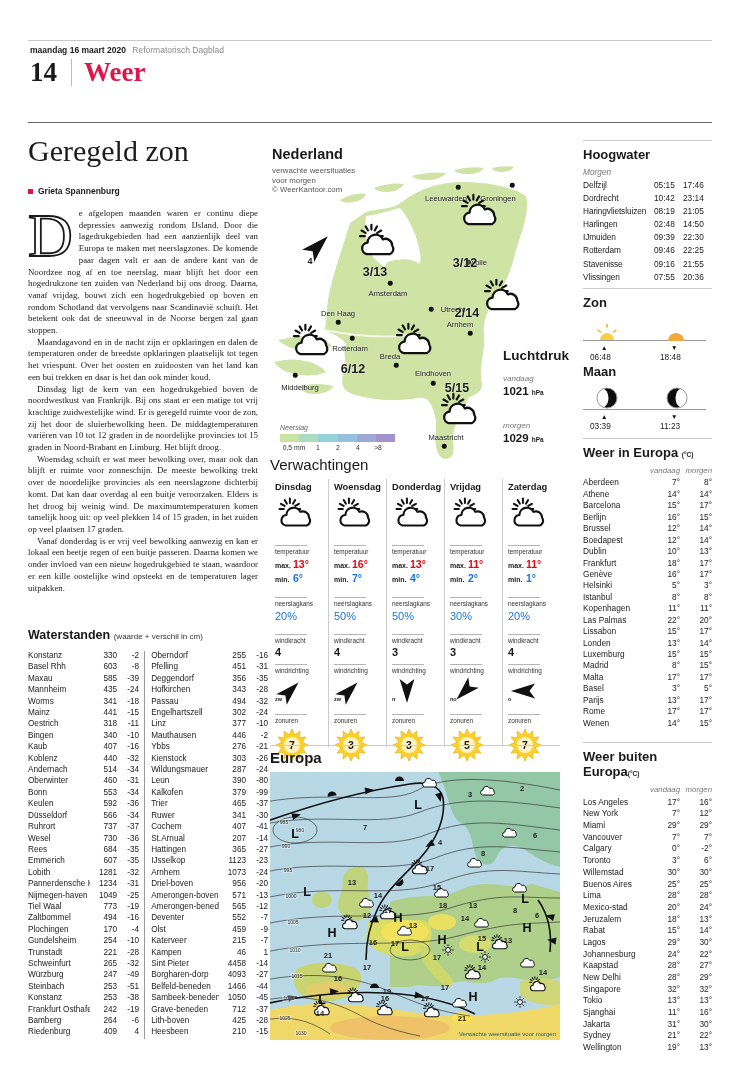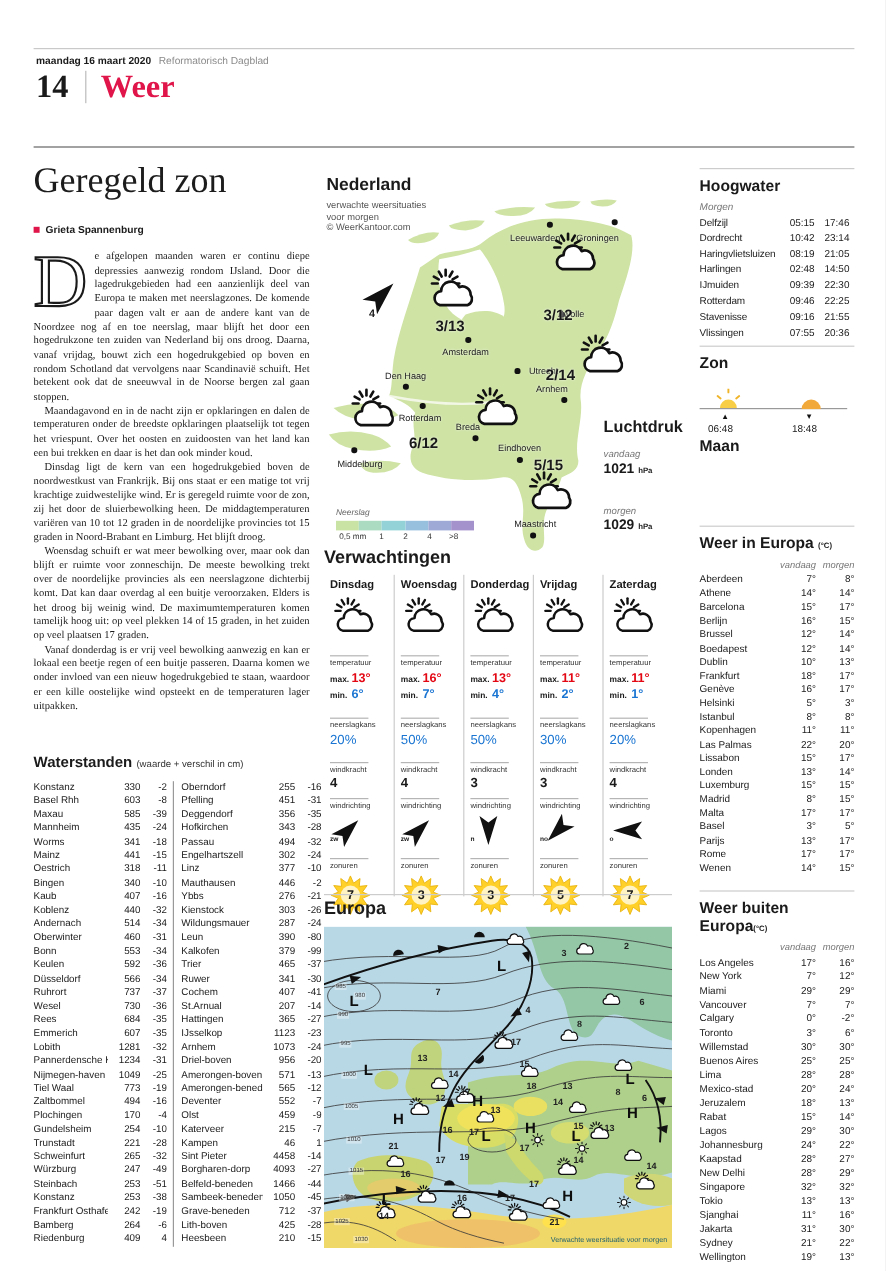--- a/index.html
+++ b/index.html
@@ -60,21 +60,21 @@
   .legend .ticks{position:relative;height:10px;font-size:6.8px;color:#333}
   .legend .ticks span{position:absolute;top:2px;transform:translateX(-50%)}
   
   .luchtdruk{position:absolute;left:503px;top:348px;width:72px}
   .luchtdruk h3{margin:0;font-size:13.5px;font-weight:bold}
   .ld-lbl{font-size:8px;color:#777;font-style:italic;margin-top:11px}
   .ld-val{font-size:11.5px;font-weight:bold;margin-top:2px}
   .ld-val small{font-size:6.5px;font-weight:bold}
   
   .verw{position:absolute;left:270px;top:456px;width:290px}
-  .verw h2{margin:0;font-size:15px;font-weight:bold}
+  .verw h2{margin:0;font-size:15px;font-weight:normal}
   .fc-row{display:flex;margin-top:6px;height:268px}
   .fc-col{width:58px;box-sizing:border-box;padding:0 3px 0 5px}
   .fc-col + .fc-col{border-left:1px solid #ccc}
   .fc-day{font-size:9.3px;font-weight:bold;margin-top:3px}
   .fc-icon{width:42px;height:33px;margin-top:4px}
   .fc-lbl{border-top:1px solid #b5b5b5;width:32px;padding-top:2px;font-size:6.4px;color:#333}
   .l1{margin-top:12px}.l2{margin-top:11px}.l3{margin-top:12px}.l4{margin-top:6px}.l5{margin-top:9px}
   .fc-t{font-size:10.5px;font-weight:bold;margin-top:3px;line-height:13px}
   .fc-t .k{font-size:7px;display:inline-block;width:18px}
   .fc-t .max{color:#e30613}.fc-t .min{color:#1a75d2}
@@ -102,21 +102,21 @@
   .eu-ic.sc{width:22px;height:17px}
   .eu-ic.su{width:12px;height:12px}
   .eu-cap{position:absolute;right:4px;bottom:3px;font-size:6px;color:#1b5e70}
   
   .rc{position:absolute;left:583px;width:129px}
   .rc-rule{border-top:1px solid #ccc}
   .rc h3{margin:6px 0 0 0;font-size:13px;font-weight:bold}
   .rc h3 small{font-size:6.5px;font-weight:bold}
   .rc .sub{font-size:8.3px;color:#777;font-style:italic;margin-top:5px}
   .hw-grid{display:grid;grid-template-columns:1fr 29px 29px;grid-auto-rows:13.1px;font-size:8.3px;margin-top:3px}
-  .hw-grid .v{text-align:center}
+  .hw-grid .v{text-align:left}
   .hw-grid .place{white-space:nowrap;letter-spacing:-0.1px}
   .eu-grid{display:grid;grid-template-columns:1fr 30px 32px;font-size:8.3px}
   .eu-grid .v{text-align:right}
   .eu-grid.t1{grid-auto-rows:11.45px}
   .eu-grid.t2{grid-auto-rows:11.7px}
   .eu-grid .hdr{font-style:italic;color:#777;font-size:7.8px}
   .astro{position:relative;height:46px;margin-top:6px}
   .astro .hline{position:absolute;left:0;right:6px;top:24px;border-top:1.2px solid #999}
   .astro .tri{position:absolute;font-size:6.5px;top:28px;color:#111}
   .astro .tm{position:absolute;top:36px;font-size:8.3px}
@@ -1018,21 +1018,21 @@
         <span class="eu-temp" style="left: 103px; top: 170px;">16</span>
 
         <span class="eu-temp" style="left: 125px; top: 171px;">17</span>
 
         <span class="eu-temp" style="left: 58px; top: 183px;">21</span>
 
         <span class="eu-temp" style="left: 97px; top: 195px;">17</span>
 
         <span class="eu-temp" style="left: 68px; top: 206px;">16</span>
 
-        <span class="eu-temp" style="left: 117px; top: 192px;">19</span>
+        <span class="eu-temp" style="left: 117px; top: 219px;">19</span>
 
         <span class="eu-temp" style="left: 167px; top: 185px;">17</span>
 
         <span class="eu-temp" style="left: 212px; top: 195px;">14</span>
 
         <span class="eu-temp" style="left: 175px; top: 215px;">17</span>
 
         <span class="eu-temp" style="left: 50px; top: 241px;">14</span>
 
         <span class="eu-temp" style="left: 115px; top: 226px;">16</span>
@@ -1104,20 +1104,37 @@
       </svg>
       <span class="tri" style="left:18px">▲</span>
       <span class="tri" style="left:88px">▼</span>
       <span class="tm" style="left:7px">06:48</span>
       <span class="tm" style="left:77px">18:48</span>
     </div>
   </div>
 
   <div class="rc" style="top:358px">
     <h3>Maan</h3>
+    <div class="astro">
+      <div class="hline"></div>
+      <svg style="left:13px;top:2px" width="22" height="22" viewBox="0 0 22 22">
+        <circle cx="11" cy="11" r="10" fill="#0d0d0d"></circle>
+        <ellipse cx="6" cy="11" rx="6.5" ry="9.6" fill="#fff"></ellipse>
+        <circle cx="11" cy="11" r="10" fill="none" stroke="#999" stroke-width="1"></circle>
+      </svg>
+      <svg style="left:83px;top:2px" width="22" height="22" viewBox="0 0 22 22">
+        <circle cx="11" cy="11" r="10" fill="#0d0d0d"></circle>
+        <ellipse cx="16" cy="11" rx="6.5" ry="9.6" fill="#fff"></ellipse>
+        <circle cx="11" cy="11" r="10" fill="none" stroke="#999" stroke-width="1"></circle>
+      </svg>
+      <span class="tri" style="left:18px">▲</span>
+      <span class="tri" style="left:88px">▼</span>
+      <span class="tm" style="left:7px">03:39</span>
+      <span class="tm" style="left:77px">11:23</span>
+    </div>
   </div>
 
   <div class="rc rc-rule" style="top:438px">
     <h3><span>Weer in Europa</span> <small>(°C)</small></h3>
     <div class="eu-grid t1" style="margin-top:6px">
       <span class="hdr"></span>
       <span class="hdr v">vandaag</span>
       <span class="hdr v">morgen</span>
 
         <span>Aberdeen</span>

